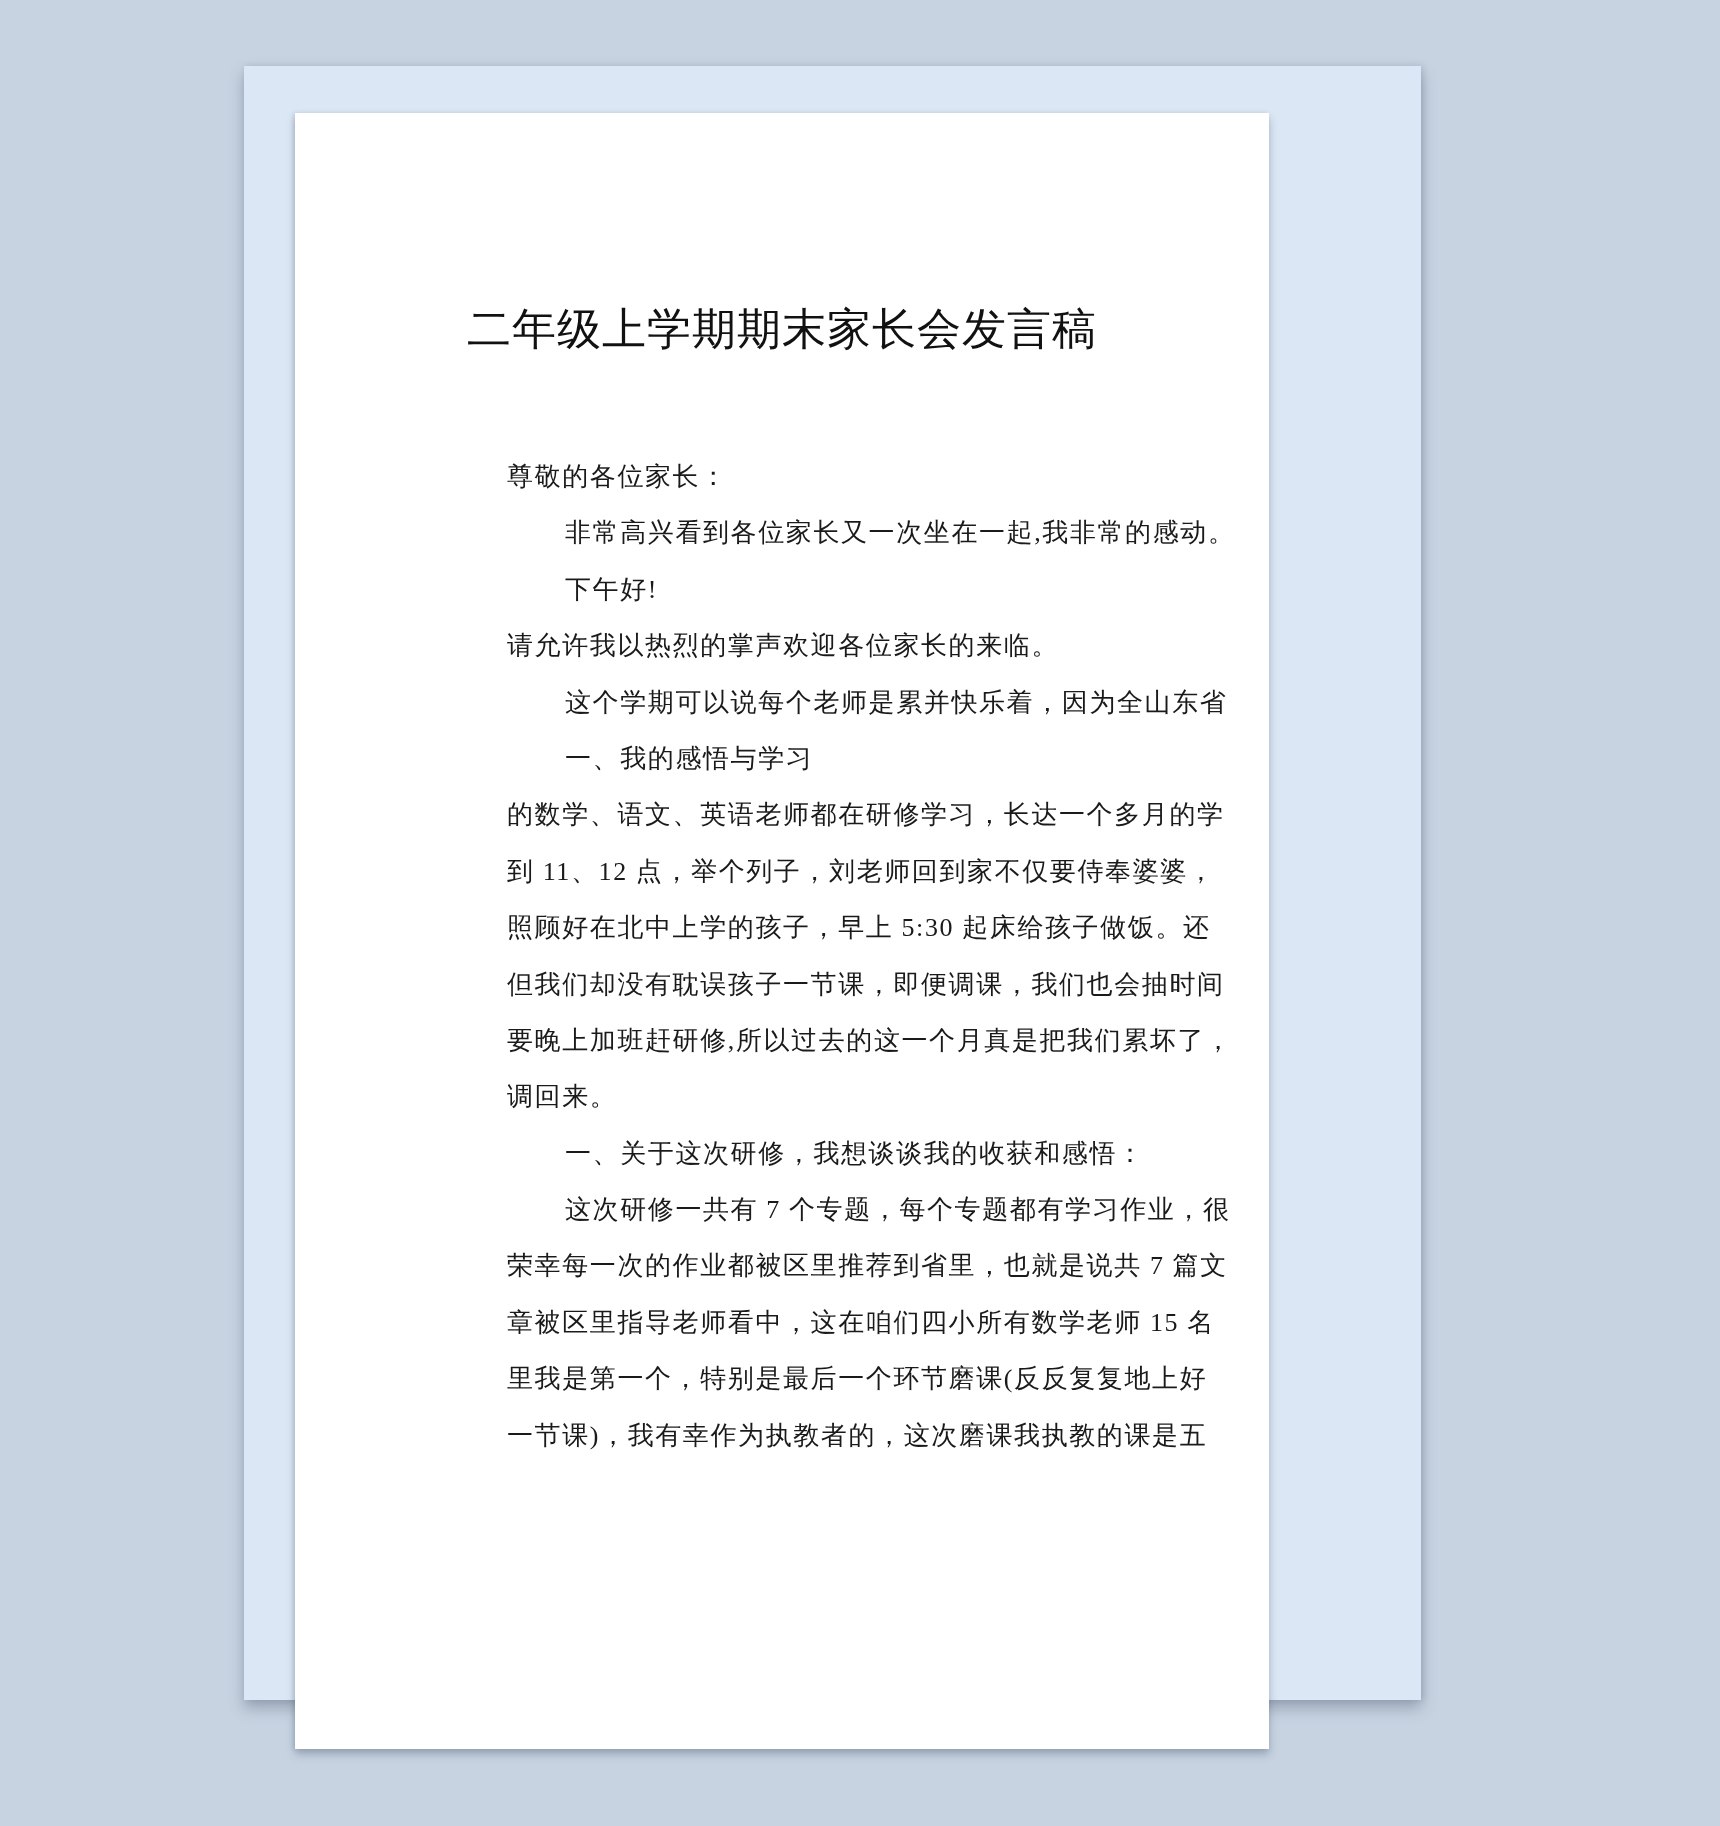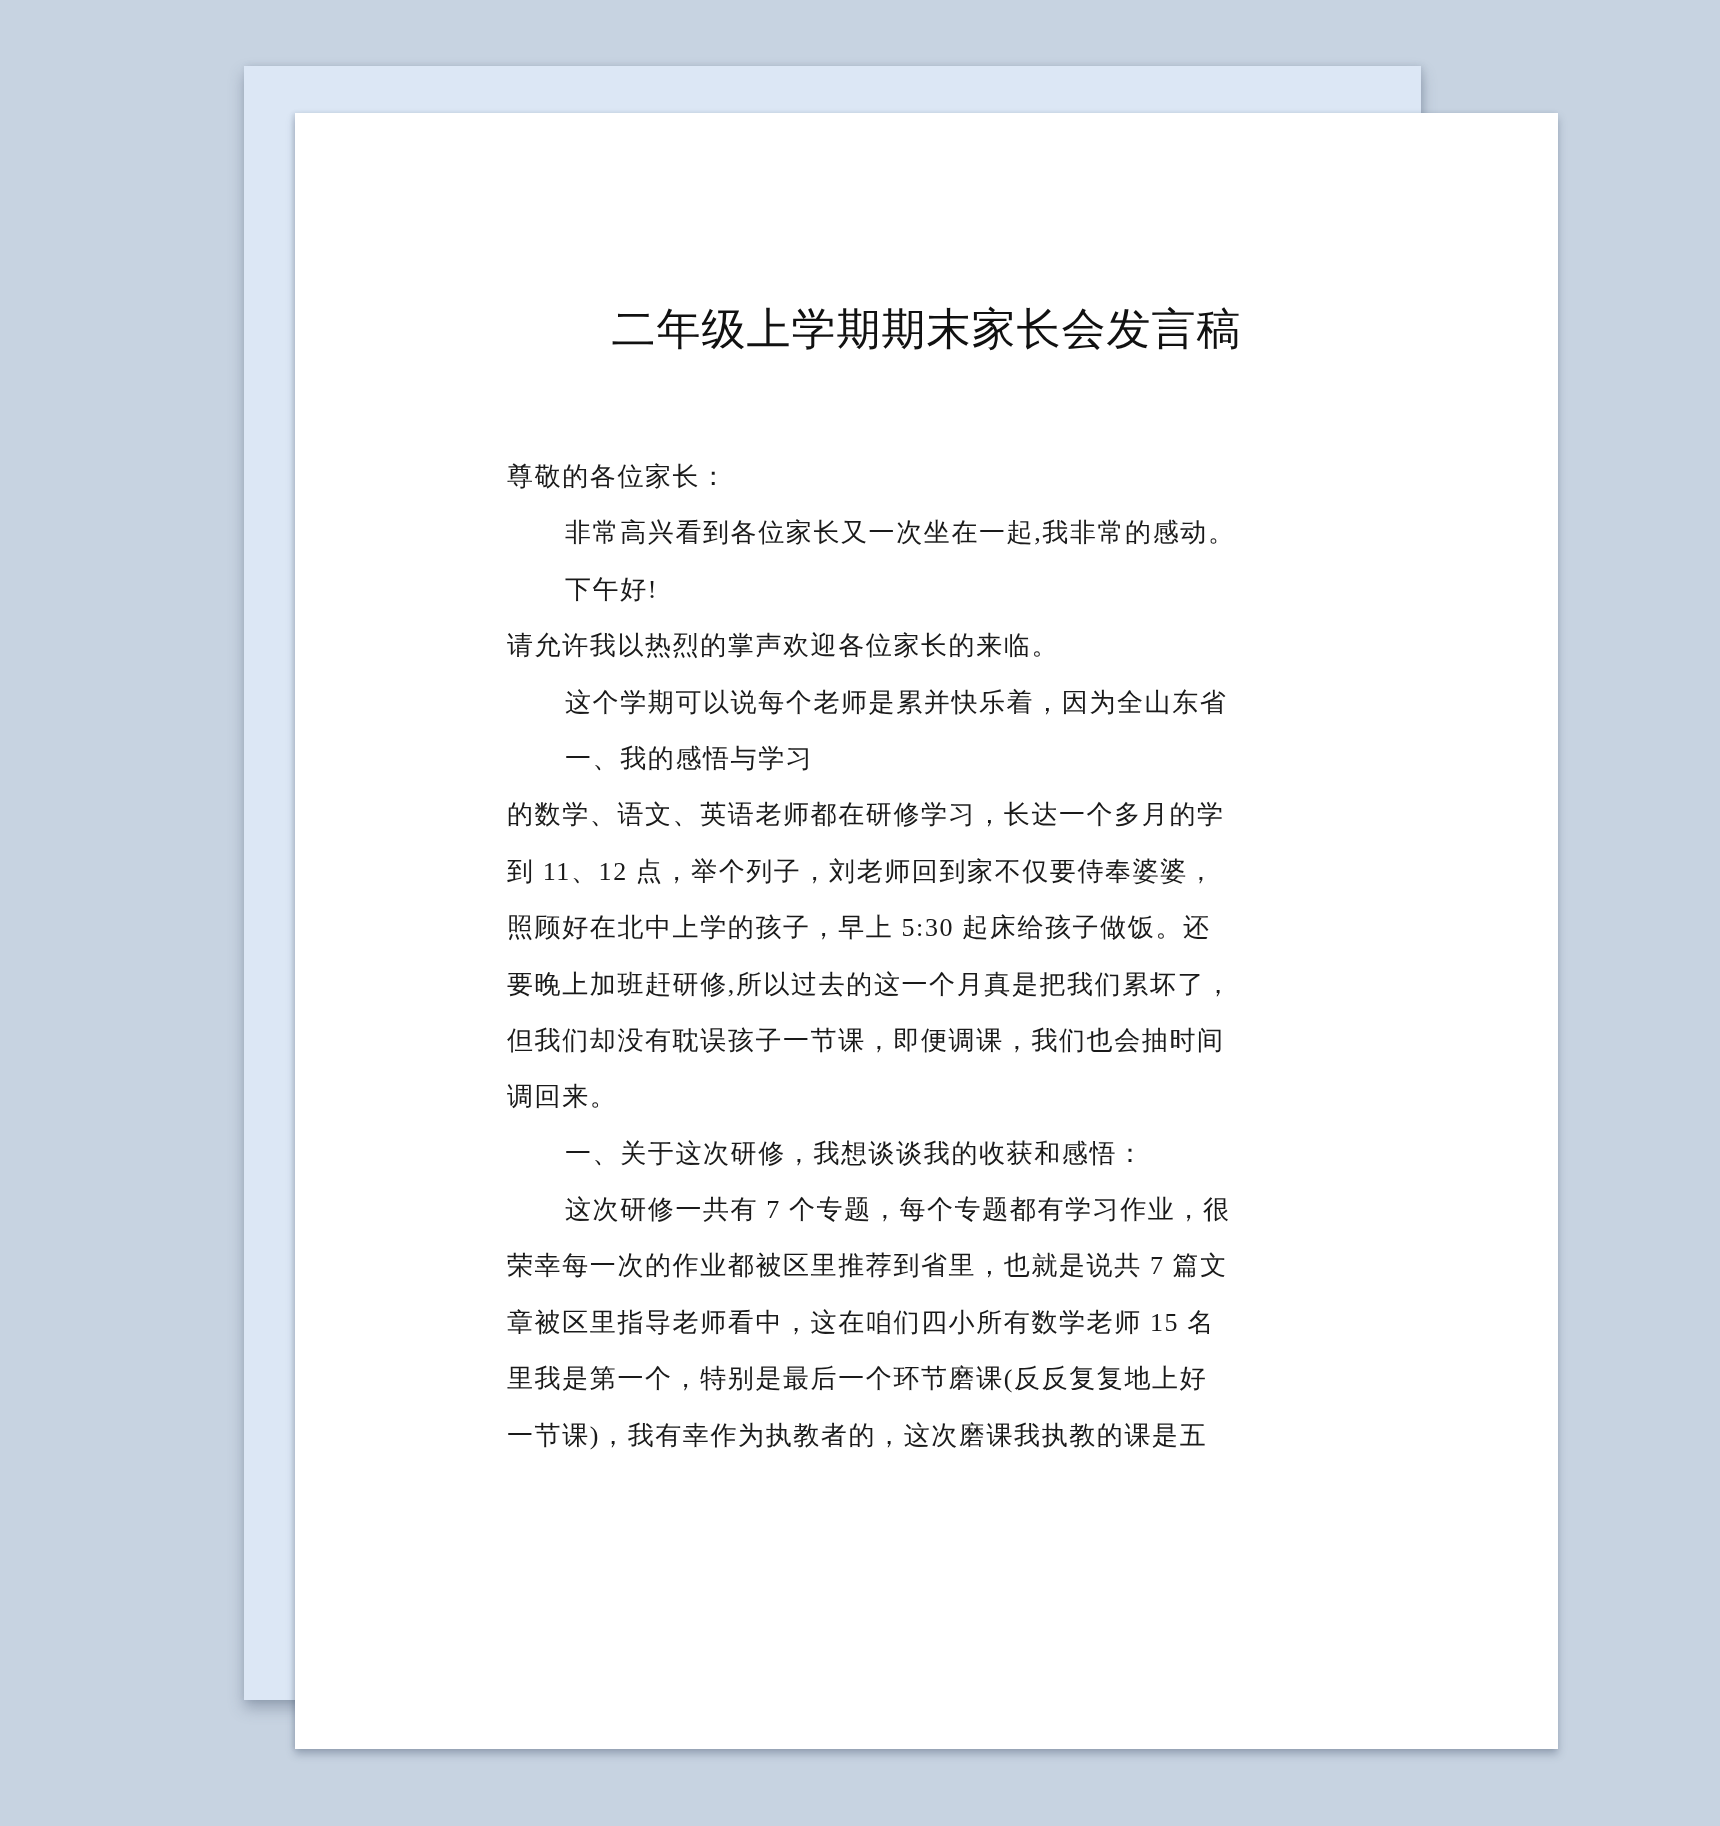--- a/index.html
+++ b/index.html
@@ -20,21 +20,21 @@
       top: 66px;
       width: 1177px;
       height: 1634px;
       background: #dce7f5;
       box-shadow: 0 8px 14px rgba(60, 75, 100, 0.35), 2px 0 6px rgba(60,75,100,0.15);
     }
     .page-front {
       position: absolute;
       left: 295px;
       top: 113px;
-      width: 1263px;
+      width: 974px;
       height: 1636px;
       background: #ffffff;
       box-shadow: 0 5px 8px rgba(60, 75, 100, 0.35), -2px 0 4px rgba(60,75,100,0.12);
     }
     .doc-title {
       position: absolute;
       left: 0;
       right: 0;
       top: 188px;
       text-align: center;
@@ -74,22 +74,22 @@
   <div class="doc-body">
     <span class="line">尊敬的各位家长：</span>
     <span class="line indent">非常高兴看到各位家长又一次坐在一起,我非常的感动。</span>
     <span class="line indent">下午好!</span>
     <span class="line">请允许我以热烈的掌声欢迎各位家长的来临。</span>
     <span class="line indent">这个学期可以说每个老师是累并快乐着，因为全山东省</span>
     <span class="line indent">一、我的感悟与学习</span>
     <span class="line">的数学、语文、英语老师都在研修学习，长达一个多月的学</span>
     <span class="line">到 11、12 点，举个列子，刘老师回到家不仅要侍奉婆婆，</span>
     <span class="line">照顾好在北中上学的孩子，早上 5:30 起床给孩子做饭。还</span>
+    <span class="line">但我们却没有耽误孩子一节课，即便调课，我们也会抽时间</span>
     <span class="line">要晚上加班赶研修,所以过去的这一个月真是把我们累坏了，</span>
-    <span class="line">但我们却没有耽误孩子一节课，即便调课，我们也会抽时间</span>
     <span class="line">调回来。</span>
     <span class="line indent">一、关于这次研修，我想谈谈我的收获和感悟：</span>
     <span class="line indent">这次研修一共有 7 个专题，每个专题都有学习作业，很</span>
     <span class="line">荣幸每一次的作业都被区里推荐到省里，也就是说共 7 篇文</span>
     <span class="line">章被区里指导老师看中，这在咱们四小所有数学老师 15 名</span>
     <span class="line">里我是第一个，特别是最后一个环节磨课(反反复复地上好</span>
     <span class="line">一节课)，我有幸作为执教者的，这次磨课我执教的课是五</span>
   </div>
 </div>
 

